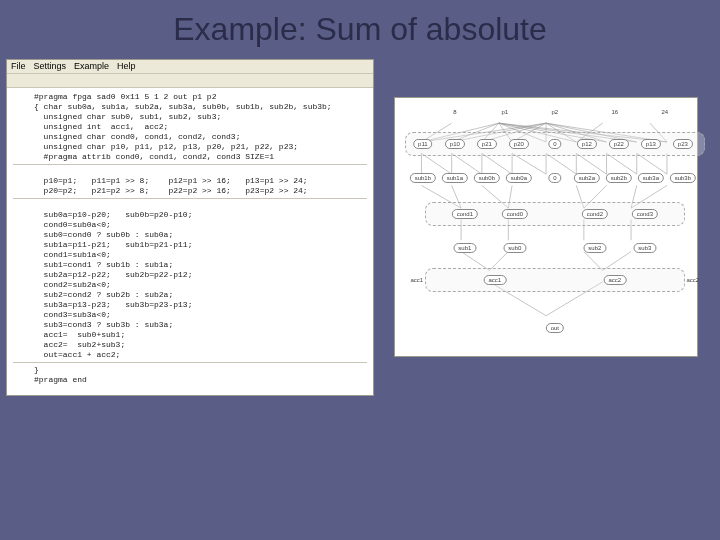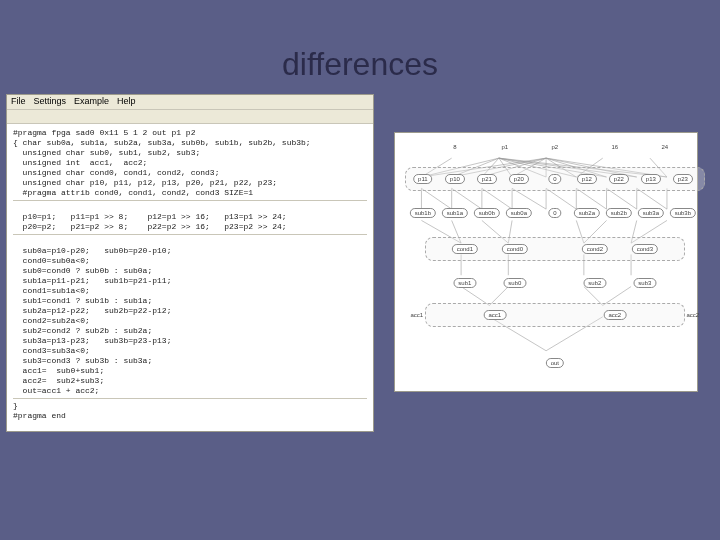--- a/index.html
+++ b/index.html
@@ -49,21 +49,21 @@
     height: 14px;
     background: #ece9d8;
     border-bottom: 1px solid #c9c6b8;
   }
   .code-area {
     background: #fff;
     padding: 4px 6px 10px;
     white-space: pre;
     overflow: hidden;
   }
-  .code-area .line { display: block; min-height: 9px; }
+  .code-area .line { display: block; min-height: 9px; margin-left: 21px; }
   .hr { border: none; border-top: 1px solid #c9c6b8; margin: 2px 0; }
   
   .diagram {
     width: 320px;
     height: 260px;
     background: #fff;
     border: 1px solid #9c9a8c;
     position: relative;
     margin-top: 38px;
   }
@@ -95,22 +95,21 @@
     height: 100%;
     stroke: #999;
     stroke-width: 0.6;
     fill: none;
   }
 </style>
 </head>
 <body>
 
 <div class="title">
-  <br>
-  <span>differences</span>
+  <span>Example: Sum of absolute</span><br>
 </div>
 
 <div class="content">
 
   <div class="editor">
     <div class="editor-menubar">
       <span>File</span>
       <span>Settings</span>
       <span>Example</span>
       <span>Help</span>

